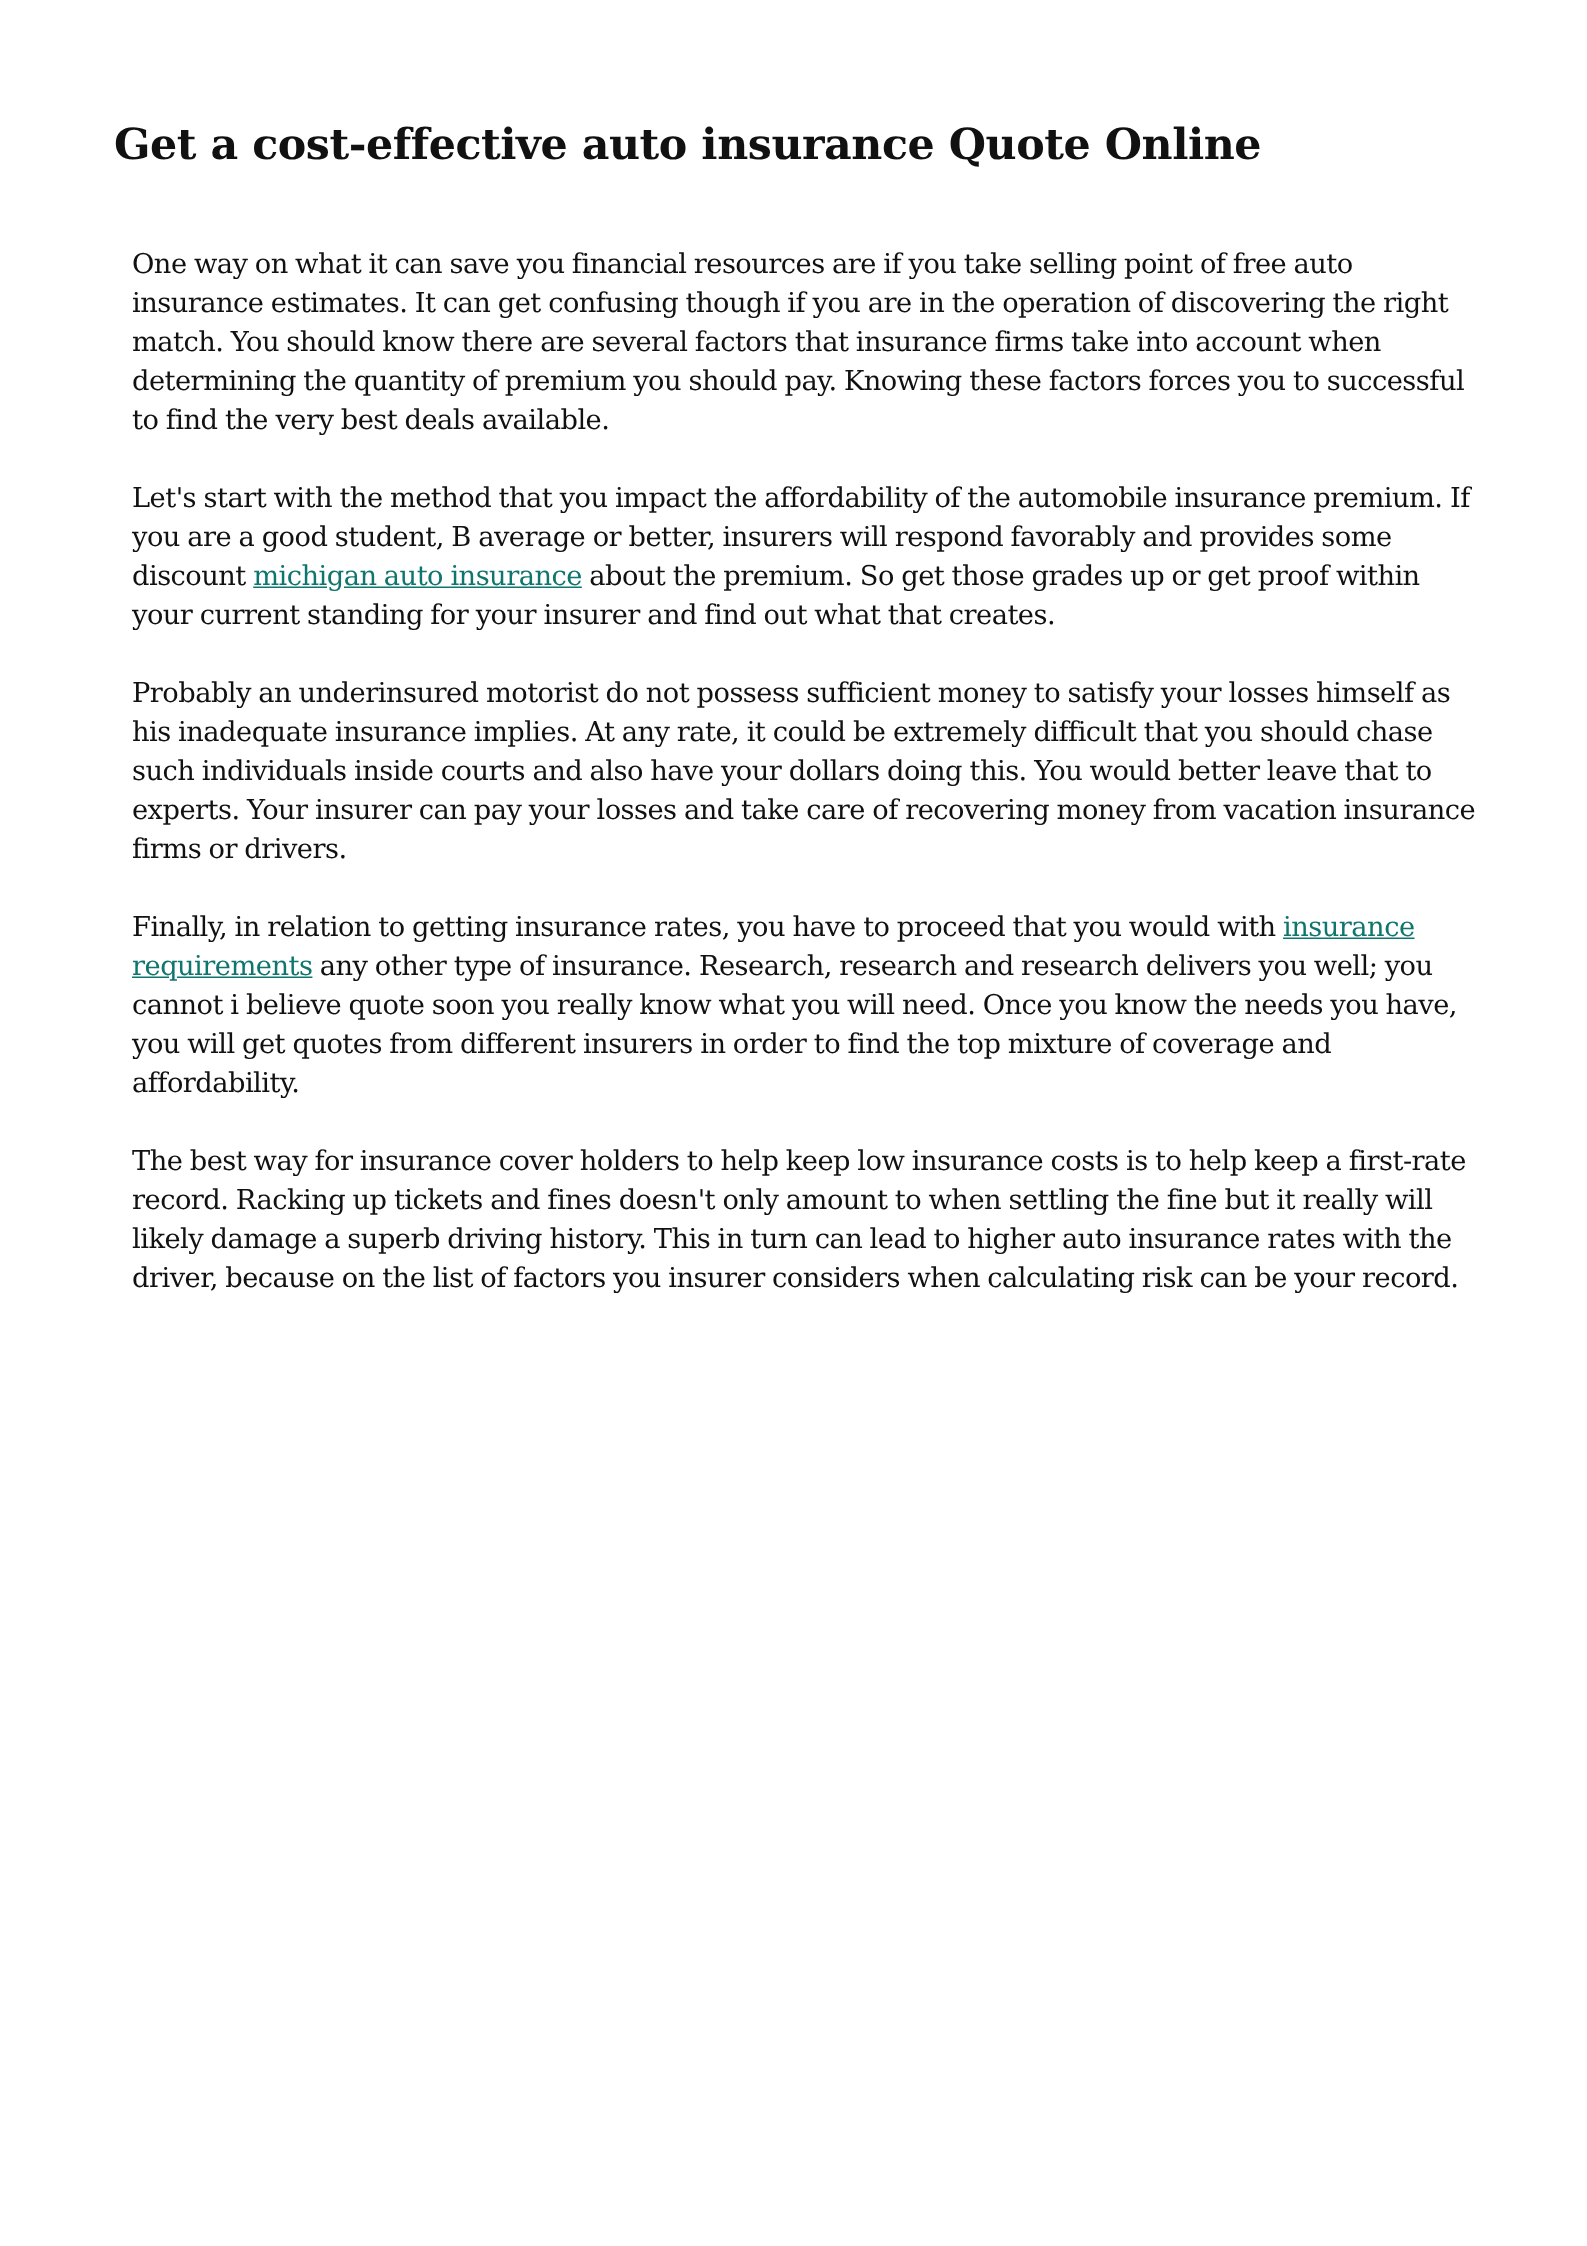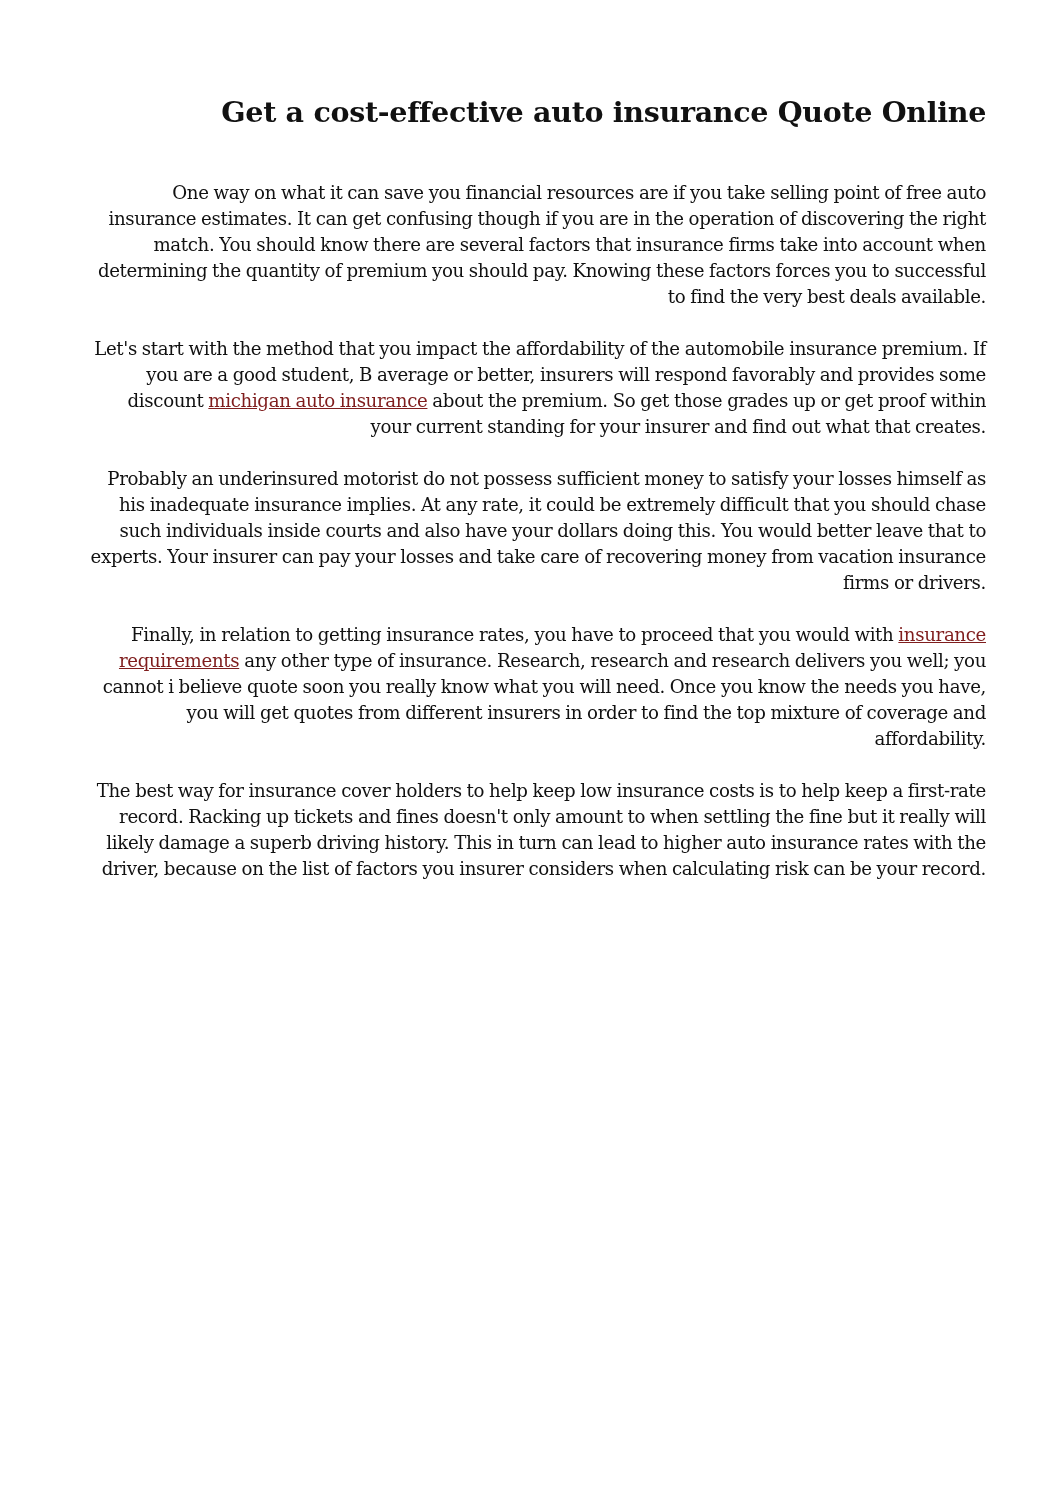--- a/index.html
+++ b/index.html
@@ -11,42 +11,41 @@
       width: 1058px;
       height: 1497px;
       position: relative;
       overflow: hidden;
       font-family: "DejaVu Serif", serif;
       color: #111111;
     }
     .page {
       position: absolute;
       left: 76px;
-      top: 92px;
+      top: 76px;
       width: 910px;
-      text-align: right;
     }
     h1 {
       font-family: "DejaVu Serif", serif;
       font-weight: bold;
       font-size: 28.5px;
       line-height: 40px;
       margin: 0 0 48px 0;
       color: #111111;
       letter-spacing: -0.3px;
     }
     p {
       font-size: 18.2px;
       line-height: 26px;
       margin: 0 0 26px 12px;
       letter-spacing: -0.35px;
       word-spacing: -0.5px;
     }
     a {
-      color: #7f1d1d;
+      color: #0f766e;
       text-decoration: underline;
     }
   </style>
 </head>
 <body>
 
 <div class="page">
   <h1>Get a cost-effective auto insurance Quote Online</h1>
 
   <p>One way on what it can save you financial resources are if you take selling point of free auto insurance estimates. It can get confusing though if you are in the operation of discovering the right match. You should know there are several factors that insurance firms take into account when determining the quantity of premium you should pay. Knowing these factors forces you to successful to find the very best deals available.</p>

